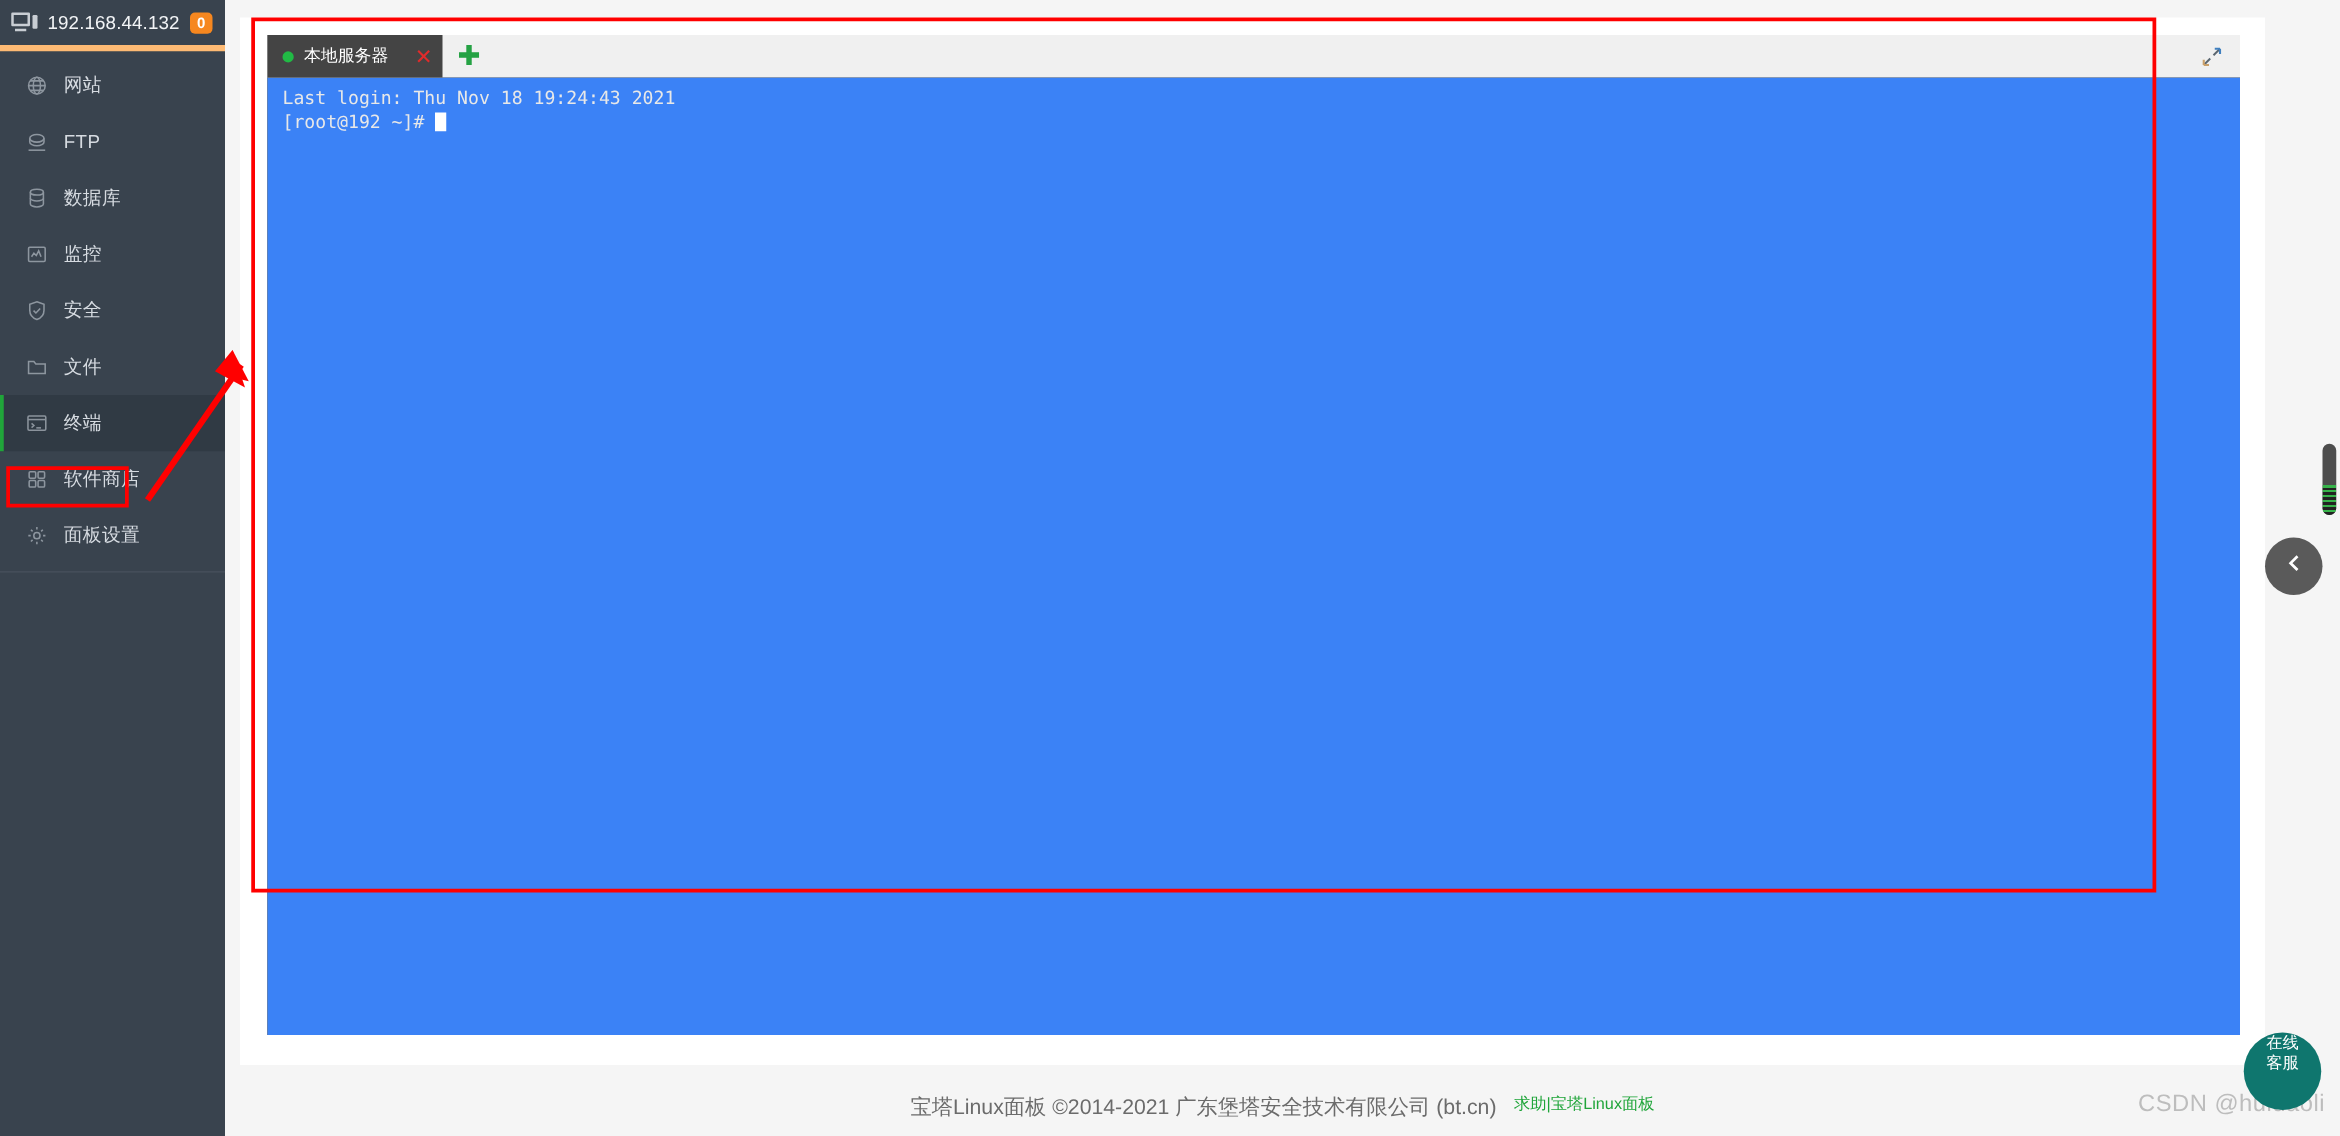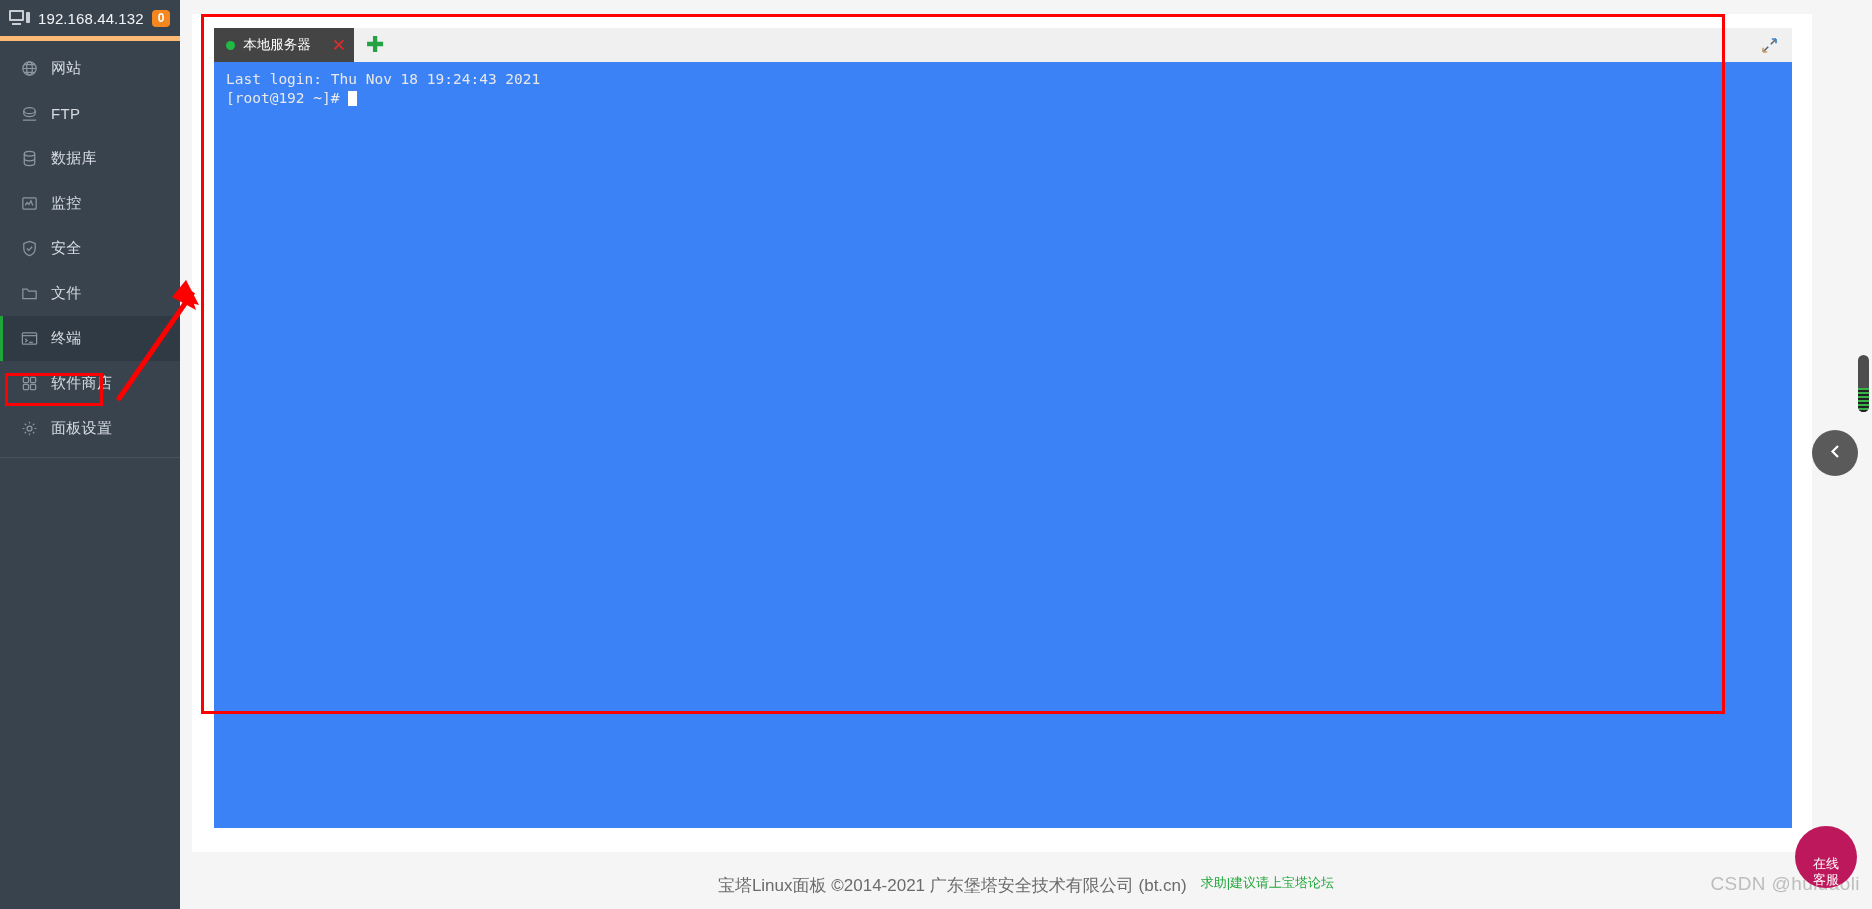--- a/index.html
+++ b/index.html
@@ -135,23 +135,23 @@
 
   .watermark {
     position: absolute; right: 12px; top: 873px;
     font-size: 19px; color: #bdbdbd; letter-spacing: .4px;
   }
 
   
   .kefu {
     position: absolute; right: 15px; top: 826px;
     width: 62px; height: 62px; border-radius: 50%;
-    background: #be185d; color: #fff;
+    background: #0f766e; color: #fff;
     display: flex; flex-direction: column;
-    align-items: center; justify-content: flex-end;
+    align-items: center; justify-content: flex-start;
     font-size: 13px; line-height: 16px; cursor: pointer;
   }
   .collapser {
     position: absolute; left: 1812px; top: 430px;
     width: 46px; height: 46px; border-radius: 50%;
     background: #5a5a5a; color: #fff;
     display: flex; align-items: center; justify-content: center;
     cursor: pointer;
   }
   .collapser svg { width: 17px; height: 17px; stroke: #fff; stroke-width: 2.2; fill: none; }
@@ -331,21 +331,21 @@
         </div>
 
         <div class="term-body"><span>Last login: Thu Nov 18 19:24:43 2021</span>
 <span>[root@192 ~]# </span><span class="cursor"></span></div>
       </div>
     </div>
   </div>
 
   <div class="footer">
     <span class="ftxt">宝塔Linux面板 ©2014-2021 广东堡塔安全技术有限公司 (bt.cn)</span>
-    <a class="flink">求助|建议请上宝塔论坛</a>
+    <a class="flink">求助|宝塔Linux面板</a>
   </div>
 
   <div class="watermark">CSDN @huidaoli</div>
 
   <div class="kefu">
     <span>在线</span>
     <span>客服</span>
   </div>
 
   <div class="collapser">

